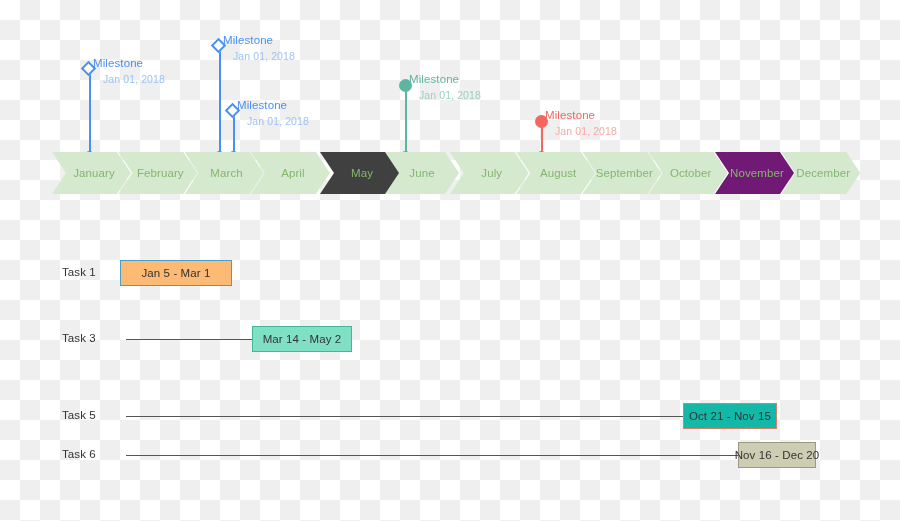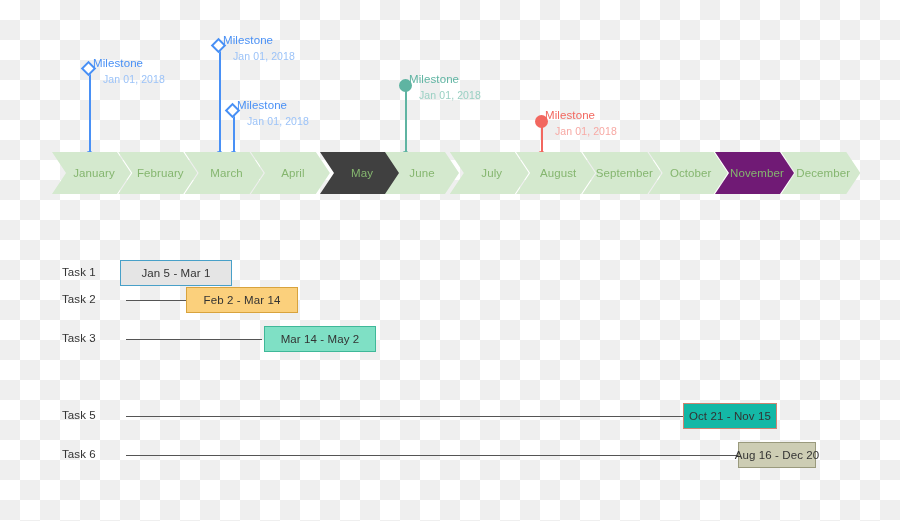--- a/index.html
+++ b/index.html
@@ -236,47 +236,40 @@
       </div>
       <div class="chev" style="left: 729.3px; width: 79px; background: rgb(212, 233, 206); z-index: 9;">
         <div class="chev-label" style="color: rgb(133, 182, 111);">December</div>
       </div>
     </div>
 
   <div id="gantt">
       <div class="task-row" style="top: 252px; margin-top: 8px;">
         <div class="task-label">Task 1</div>
         <div class="task-connector" style="left: 126px; width: 0px;"></div>
-        <div class="task-bar" style="left: 120px; width: 112px; background: #e5e5e5; border-color: rgb(72, 160, 200);">
+        <div class="task-bar" style="left: 120px; width: 112px; background: #fdba74; border-color: rgb(72, 160, 200);">
           <span class="task-bar-text">Jan 5 - Mar 1</span>
-        </div>
-      </div>
-      <div class="task-row" style="top: 287px;">
-        <div class="task-label">Task 2</div>
-        <div class="task-connector" style="left: 126px; width: 60px;"></div>
-        <div class="task-bar" style="left: 186px; width: 112px; background: rgb(251, 208, 124); border-color: rgb(216, 163, 61);">
-          <span class="task-bar-text">Feb 2 - Mar 14</span>
         </div>
       </div>
       <div class="task-row" style="top: 326px;">
         <div class="task-label">Task 3</div>
         <div class="task-connector" style="left: 126px; width: 136px;"></div>
-        <div class="task-bar" style="left: 264px; width: 112px; background: rgb(127, 224, 197); border-color: rgb(63, 184, 153);">
+        <div class="task-bar" style="left: 252px; width: 100px; background: rgb(127, 224, 197); border-color: rgb(63, 184, 153);">
           <span class="task-bar-text">Mar 14 - May 2</span>
         </div>
       </div>
       <div class="task-row" style="top: 403px;">
         <div class="task-label">Task 5</div>
         <div class="task-connector" style="left: 126px; width: 557px;"></div>
         <div class="task-bar" style="left: 683px; width: 94px; background: #14b8a6; border-color: rgb(207, 132, 114); justify-content: center;">
           <span class="task-bar-text">Oct 21 - Nov 15</span>
         </div>
       </div>
       <div class="task-row" style="top: 442px;">
         <div class="task-label">Task 6</div>
         <div class="task-connector" style="left: 126px; width: 612px;"></div>
         <div class="task-bar" style="left: 738px; width: 78px; background: rgb(205, 205, 180); border-color: rgb(154, 154, 125);">
-          <span class="task-bar-text">Aug 16 - Dec 20</span>
+          <span class="task-bar-text">Nov 16 - Dec 20</span>
         </div>
       </div>
     </div>
 
 </div>
 
 </body></html>

